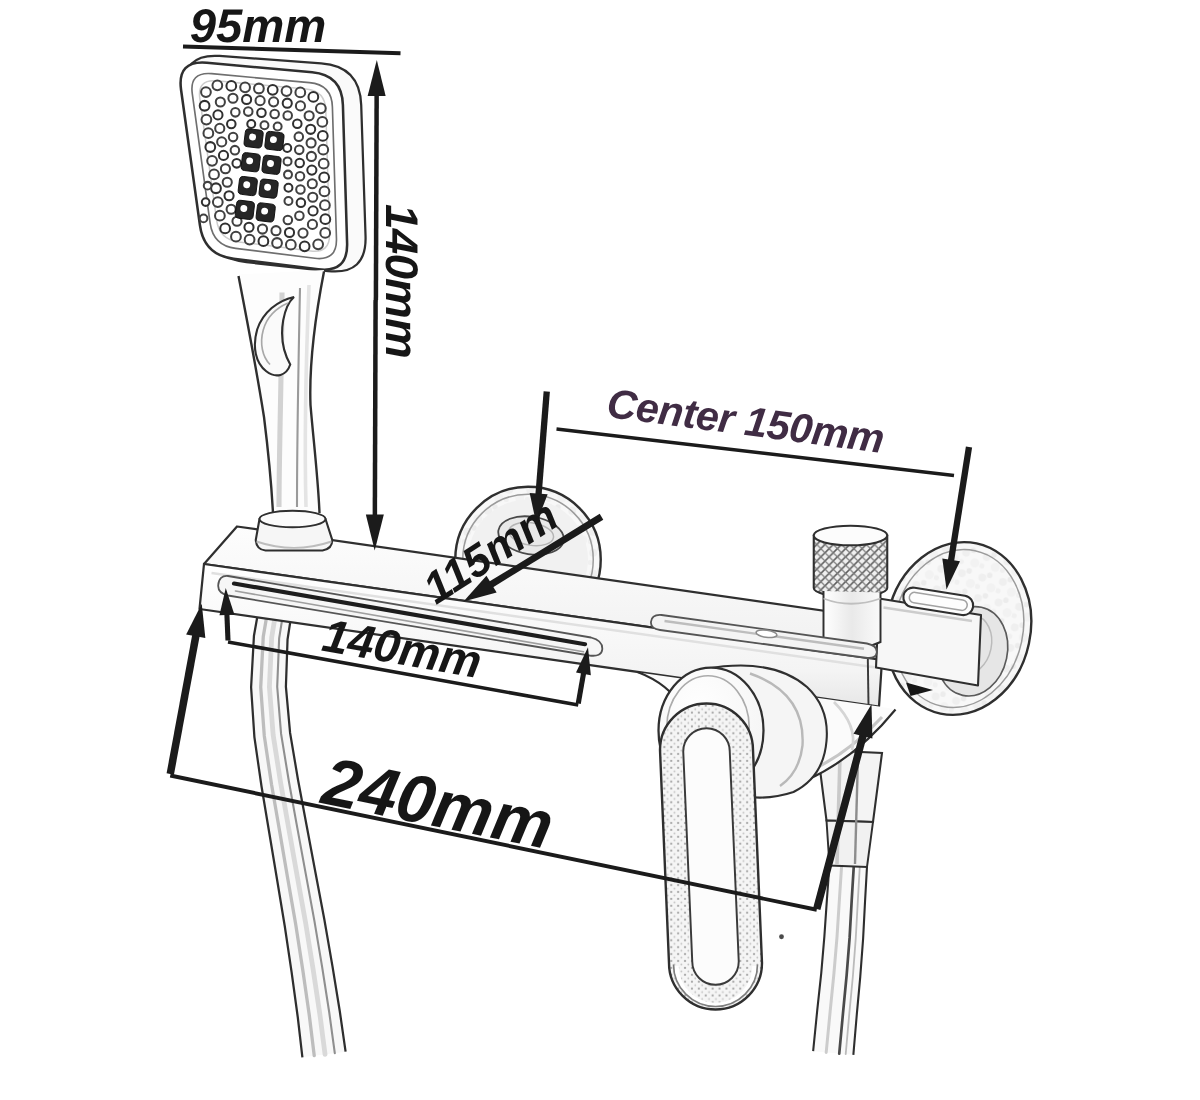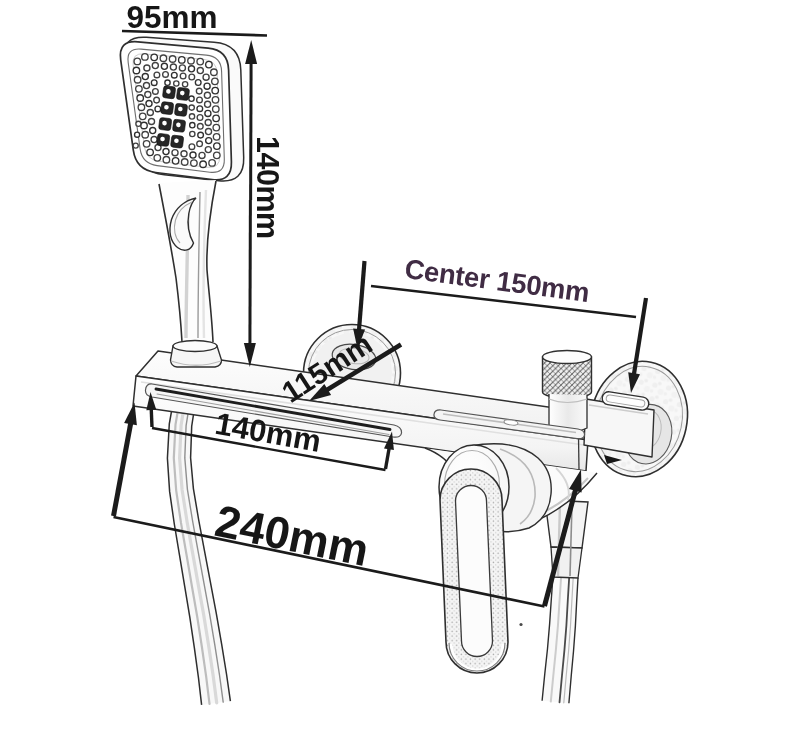--- a/index.html
+++ b/index.html
@@ -1,16 +1,16 @@
 <!DOCTYPE html>
 <html><head>
 <meta charset="utf-8">
 <style>
   html,body { margin:0; padding:0; background:#ffffff; }
-  .stage { position:relative; width:800px; height:733px; background:#ffffff; overflow:hidden; }
+  .stage { position:relative; width:800px; height:733px; background:#ffffff; overflow:hidden;font-style:italic; }
   .dtxt { font-family:"Liberation Sans","DejaVu Sans",sans-serif; font-weight:bold; }
 </style>
 </head>
 <body>
 
 <div class="stage">
 <svg width="800" height="733" viewBox="0 0 800 733">
 <defs>
 <pattern id="knurl" width="5.5" height="5.5" patternUnits="userSpaceOnUse">
   <rect width="5.5" height="5.5" fill="#f0f0f0"></rect>

